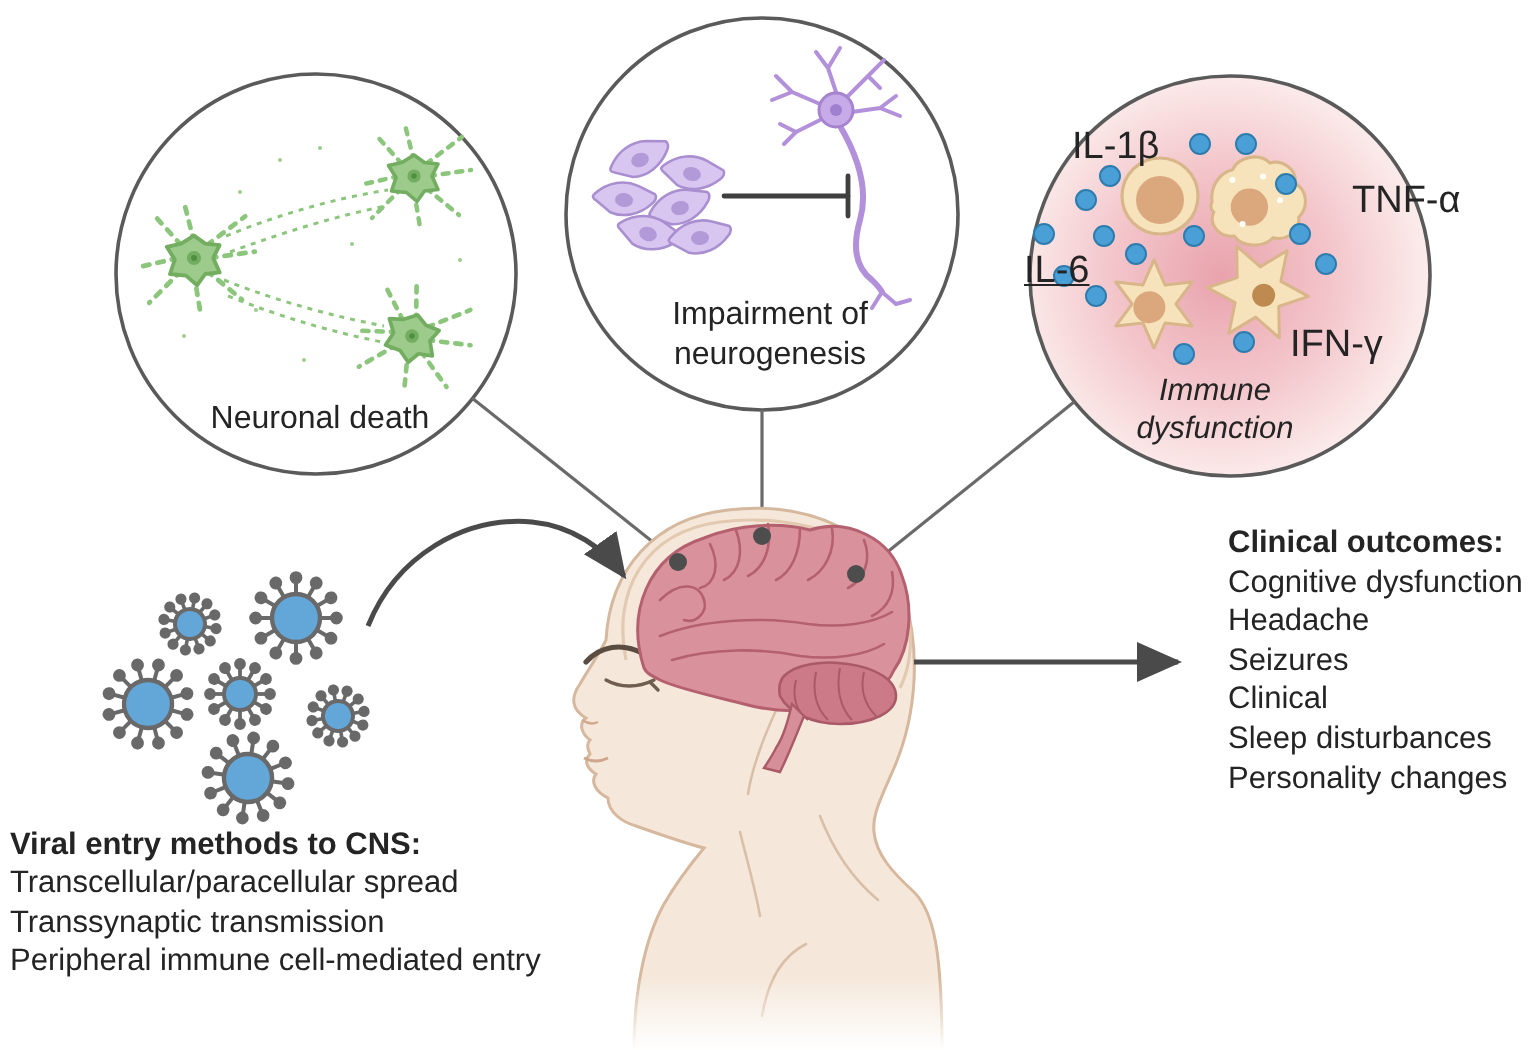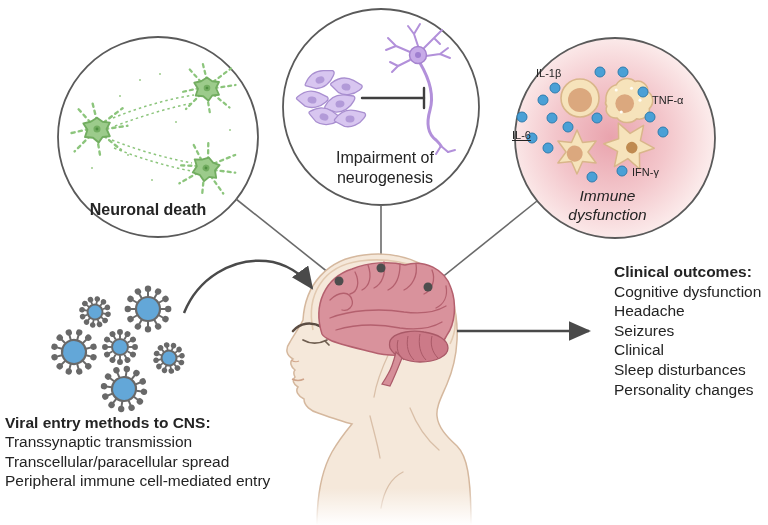--- a/index.html
+++ b/index.html
@@ -3,21 +3,21 @@
 <meta charset="utf-8">
 <style>
   html,body{margin:0;padding:0;background:#fff;}
   .canvas{position:relative;width:768px;height:525px;background:#ffffff;overflow:hidden;
           font-family:"Liberation Sans",sans-serif;color:#242424;}
   .art{position:absolute;left:0;top:0;}
   .lbl{position:absolute;font-size:15.5px;line-height:19px;}
   .c{text-align:center;}
   .prel{white-space:pre-line;}
   .b{font-weight:bold;}
-  .cyto{font-size:11px;white-space:nowrap;}
+  .cyto{font-size:19px;white-space:nowrap;}
   .vblock{left:5px;top:413px;width:295px;line-height:19.4px;}
   .cblock{left:604px;top:262px;width:164px;text-align:left;line-height:19.6px;margin-left:10px;}
   .circle-lbl{font-size:16px;}
 </style>
 </head>
 <body>
 
 <div class="canvas">
 
 <svg class="art" width="768" height="525" viewBox="0 0 768 525">
@@ -295,37 +295,37 @@
     <use href="#vL" transform="translate(74,352) rotate(15)"></use>
     <use href="#vL" transform="translate(124,389) rotate(8)"></use>
     <use href="#vM" transform="translate(120,347)"></use>
     <use href="#vS" transform="translate(95,312) rotate(10)"></use>
     <use href="#vS" transform="translate(169,358) rotate(20)"></use>
   </g>
 
   <rect x="280" y="488" width="220" height="37" fill="url(#fade)"></rect>
 </svg>
 
-<div class="lbl c circle-lbl" style="left:68px;top:200px;width:160px;font-weight:bold;">Neuronal death</div>
+<div class="lbl c circle-lbl" style="left:80px;top:200px;width:160px;">Neuronal death</div>
 
 <div class="lbl c circle-lbl prel" style="left:305px;top:148px;width:160px;line-height:20px;">Impairment of
 neurogenesis</div>
 
 <div class="lbl cyto" style="left:536px;top:64px;">IL-1β</div>
-<div class="lbl cyto" style="left:652px;top:91px;">TNF-α</div>
+<div class="lbl cyto" style="left:676px;top:91px;">TNF-α</div>
 <div class="lbl cyto" style="left:512px;top:126px;text-decoration:underline;">IL-6</div>
-<div class="lbl cyto" style="left:632px;top:163px;">IFN-γ</div>
+<div class="lbl cyto" style="left:645px;top:163px;">IFN-γ</div>
 
 <div class="lbl c prel" style="left:535px;top:186px;width:145px;font-style:italic;">Immune
 dysfunction</div>
 
 <div class="lbl vblock">
   <div class="b">Viral entry methods to CNS:</div>
+  <div>Transcellular/paracellular spread</div>
   <div>Transsynaptic transmission</div>
-  <div>Transcellular/paracellular spread</div>
   <div>Peripheral immune cell-mediated entry</div>
 </div>
 
 <div class="lbl cblock">
   <div class="b">Clinical outcomes:</div>
   <div>Cognitive dysfunction</div>
   <div>Headache</div>
   <div>Seizures</div>
   <div>Clinical</div>
   <div>Sleep disturbances</div>

